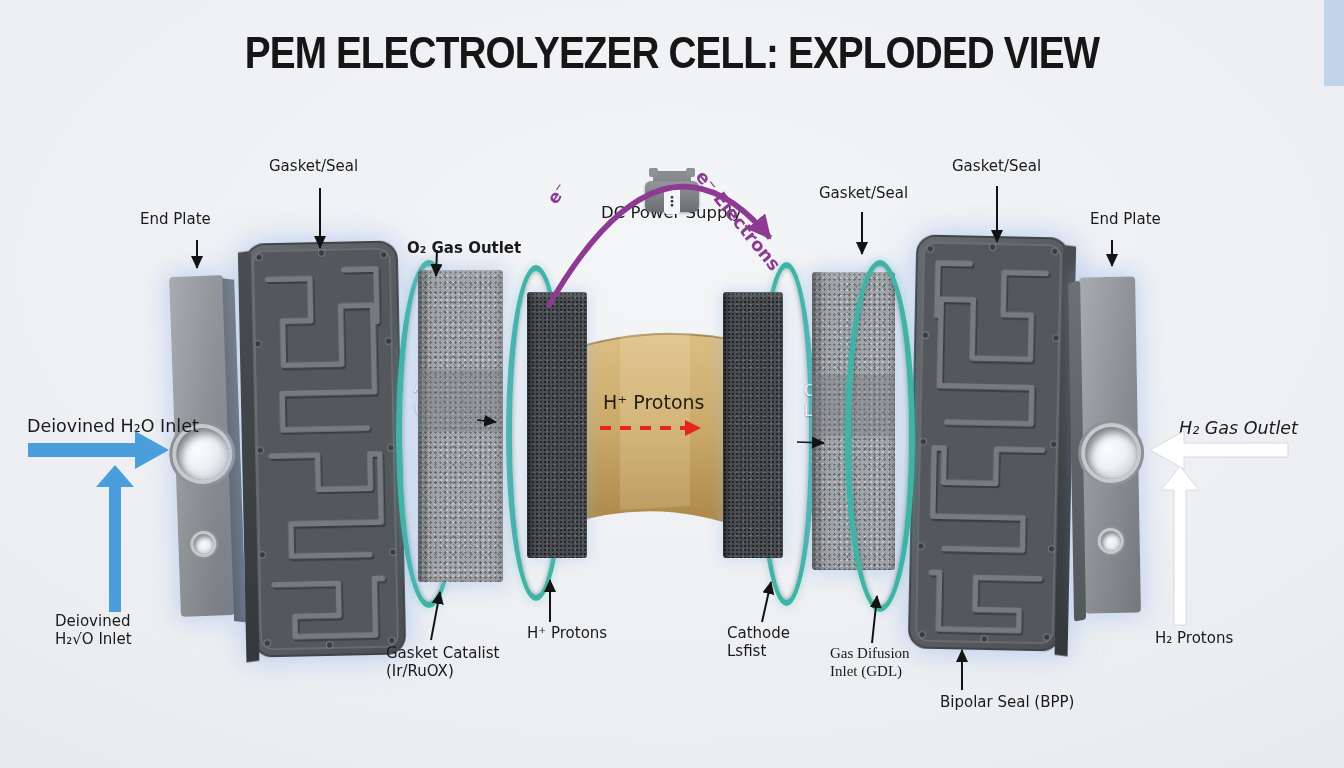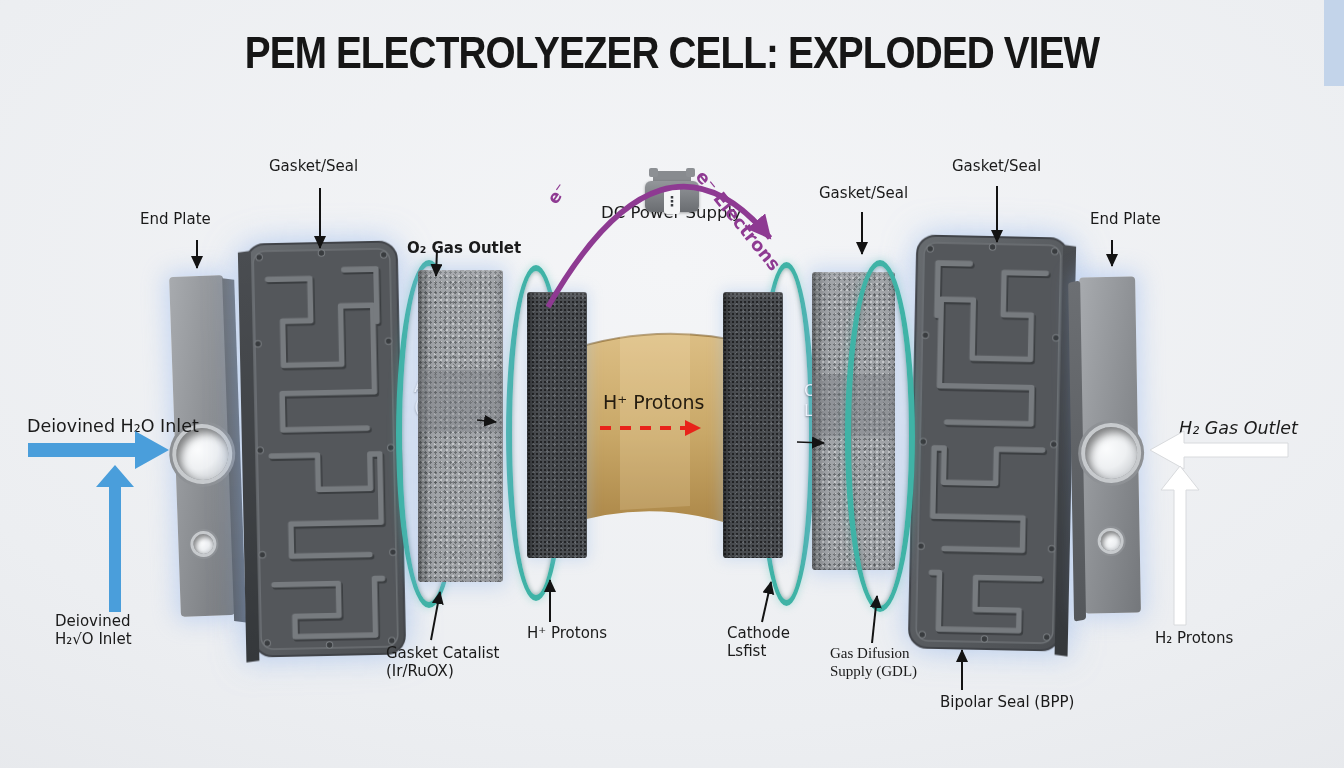--- a/index.html
+++ b/index.html
@@ -289,19 +289,19 @@
       <div>Gasket Catalist</div>
       <div>(Ir/RuOX)</div>
     </div>
     <div class="lbl" style="left:527px;top:624px;">H⁺ Protons</div>
     <div class="lbl" style="left:727px;top:624px;white-space:normal;width:80px;">
       <div>Cathode</div>
       <div>Lsfist</div>
     </div>
     <div class="lbl center" style="left:830px;top:644px;width:132px;font-family:Liberation Serif, serif;">
       <div>Gas Difusion</div>
-      <div>Supply (GDL)</div>
+      <div>Inlet (GDL)</div>
     </div>
     <div class="lbl" style="left:940px;top:693px;">Bipolar Seal (BPP)</div>
     <div class="lbl" style="left:1155px;top:629px;">H₂ Protons</div>
   </div>
 
 </div>
 
 </body></html>

